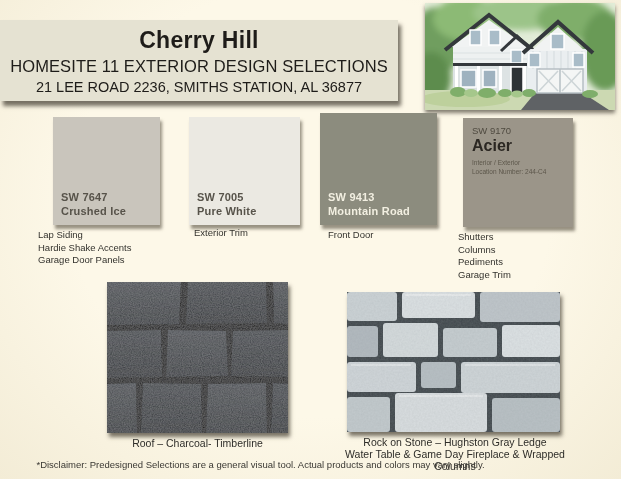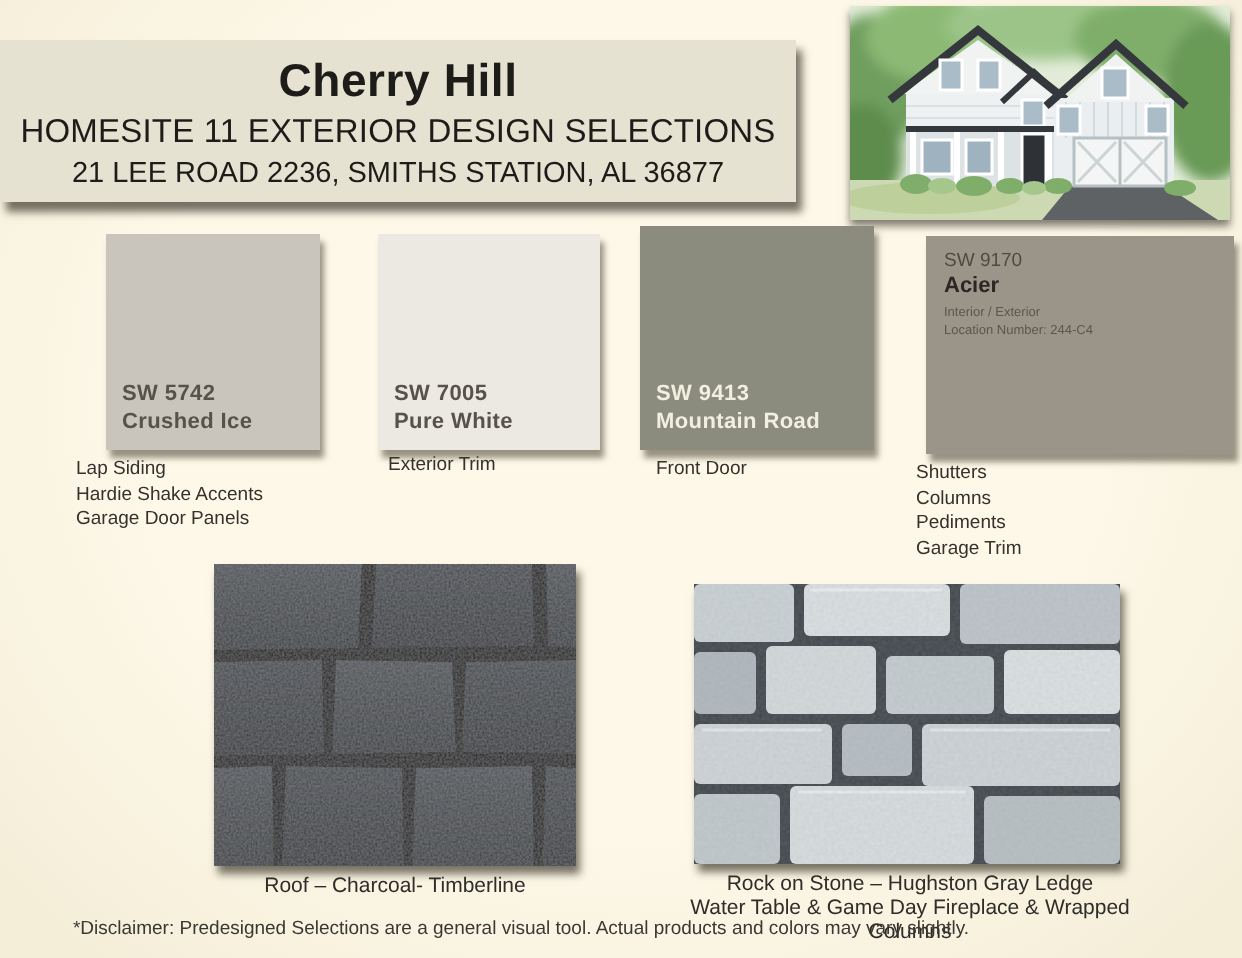--- a/index.html
+++ b/index.html
@@ -27,21 +27,21 @@
   .swatch{position:absolute;box-shadow:2px 4px 3px rgba(70,62,48,0.55);}
   .swatch-1{left:53px; top:117px;width:107px;height:108px;}
   .swatch-2{left:189px;top:117px;width:111px;height:108px;}
   .swatch-3{left:320px;top:113px;width:117px;height:112px;}
   .swatch-4{left:463px;top:118px;width:110px;height:109px;}
   .swatch-text-bottom{position:absolute;left:8px;bottom:7px;font-weight:700;font-size:11px;line-height:13.5px;letter-spacing:0.2px;}
   .swatch-1 .swatch-text-bottom,.swatch-2 .swatch-text-bottom{color:#57534a;}
   .swatch-3 .swatch-text-bottom{color:#f2efe1;}
   .swatch-text-top{position:absolute;left:9px;top:7px;color:#4f4a40;}
   .s4-code{font-size:9.5px;font-weight:400;}
-  .s4-name{font-size:11px;font-weight:700;color:#2b2722;margin-top:1px;}
+  .s4-name{font-size:16px;font-weight:700;color:#2b2722;margin-top:1px;}
   .s4-details{font-size:6.5px;line-height:8.5px;margin-top:4px;color:#5d574b;}
   
   .uses{position:absolute;font-size:9.5px;line-height:12.5px;color:#33322d;}
   .uses-1{left:38px; top:229px;width:136px;}
   .uses-2{left:194px;top:227px;width:101px;}
   .uses-3{left:328px;top:229px;width:101px;}
   .uses-4{left:458px;top:231px;width:120px;}
   
   .photo{position:absolute;box-shadow:2px 4px 4px rgba(50,45,33,0.65);}
   .photo-roof{left:107px;top:282px;width:181px;height:151px;}
@@ -141,40 +141,40 @@
       </g>
       <g fill="#a5c78b">
         <ellipse cx="46" cy="90" rx="7" ry="4"></ellipse>
           <ellipse cx="92" cy="91" rx="6" ry="3.5"></ellipse>
       </g>
     </svg>
   </div>
 
   <div class="swatch swatch-1" style="background: rgb(201, 197, 188);">
     <div class="swatch-text-bottom">
-      <div>SW 5742</div>
+      <div>SW 7647</div>
       <div>Crushed Ice</div>
     </div>
   </div>
 
   <div class="swatch swatch-2" style="background: rgb(235, 233, 226);">
     <div class="swatch-text-bottom">
       <div>SW 7005</div>
       <div>Pure White</div>
     </div>
   </div>
 
   <div class="swatch swatch-3" style="background: rgb(140, 140, 126);">
     <div class="swatch-text-bottom">
       <div>SW 9413</div>
       <div>Mountain Road</div>
     </div>
   </div>
 
-  <div class="swatch swatch-4" style="background: rgb(155, 149, 137); padding-left: 44px;">
+  <div class="swatch swatch-4" style="background: rgb(155, 149, 137);">
     <div class="swatch-text-top">
       <div class="s4-code">SW 9170</div>
       <div class="s4-name">Acier</div>
       <div class="s4-details">
         <div>Interior / Exterior</div>
         <div>Location Number: 244-C4</div>
       </div>
     </div>
   </div>
 

